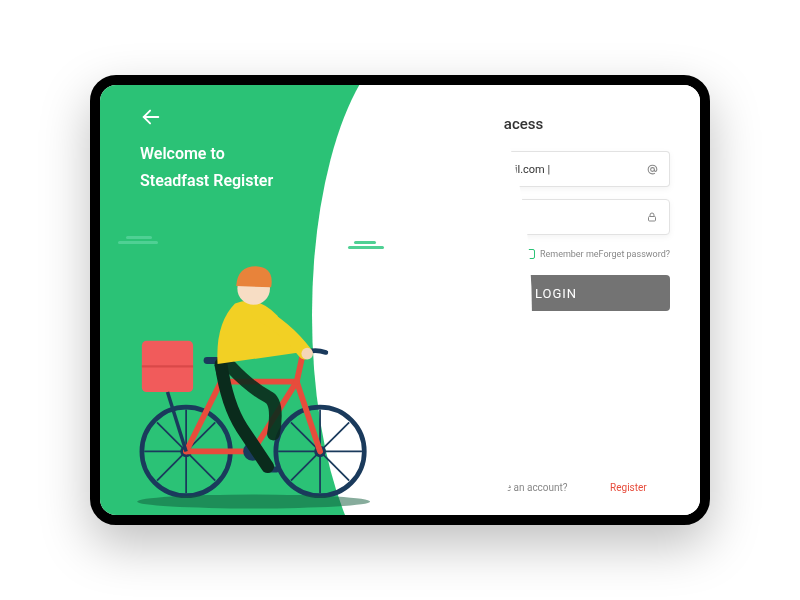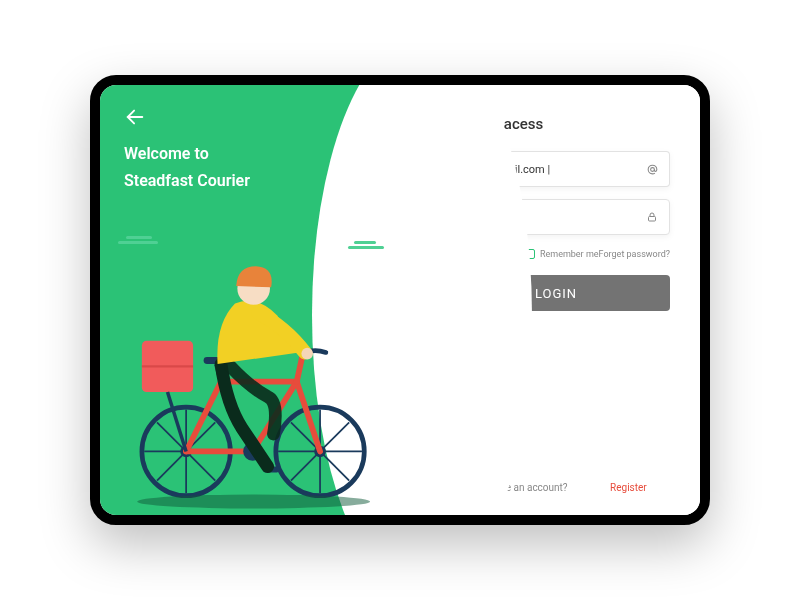--- a/index.html
+++ b/index.html
@@ -4,21 +4,21 @@
   <style>
     * { margin: 0; padding: 0; box-sizing: border-box; font-family: -apple-system, BlinkMacSystemFont, 'Segoe UI', Roboto, sans-serif; }
     body { width: 800px; height: 600px; display: flex; align-items: center; justify-content: center; background: #fff; }
     .tablet {
       width: 620px; height: 450px; background: #fff; border-radius: 26px;
       border: 10px solid #000; position: relative; overflow: hidden;
       box-shadow: 0 20px 50px rgba(0,0,0,0.25);
     }
     .screen { width: 100%; height: 100%; display: flex; position: relative; }
     .left-panel {
-      width: 52%; height: 100%; position: relative; padding: 20px 24px;
+      width: 52%; height: 100%; position: relative; padding: 20px 40px;
       color: #fff;
     }
     .left-bg {
       position: absolute; inset: 0; background: #2bc276; z-index: 0;
     }
     .left-bg::after {
       content: ""; position: absolute; right: -120px; top: -50px; width: 220px; height: 560px;
       background: #fff; border-radius: 50% / 50%; 
     }
     .left-content { position: relative; z-index: 1; }
@@ -69,21 +69,21 @@
     <div class="left-panel">
       <div class="left-bg"></div>
       <div class="left-content">
         <div class="back-arrow">
           <svg viewBox="0 0 24 24" width="22" height="22" fill="none" stroke="#fff" stroke-width="2" stroke-linecap="round">
               <line x1="20" y1="12" x2="5" y2="12"></line>
               <polyline points="11 5 4 12 11 19"></polyline>
             </svg>
         </div>
         <div class="welcome">Welcome to</div>
-        <div class="brand">Steadfast Courier</div>
+        <div class="brand">Steadfast Register</div>
       </div>
       <div class="illus">
         <div class="cloud cloud1"></div>
         <div class="cloud cloud2"></div>
         <svg viewBox="0 0 260 240" width="100%" height="100%">
 
           <circle cx="70" cy="185" r="38" fill="none" stroke="#1a3a5c" stroke-width="4"></circle>
           <circle cx="70" cy="185" r="5" fill="#1a3a5c"></circle>
           <g stroke="#1a3a5c" stroke-width="1.5">
             <line x1="70" y1="185" x2="70" y2="149"></line>

